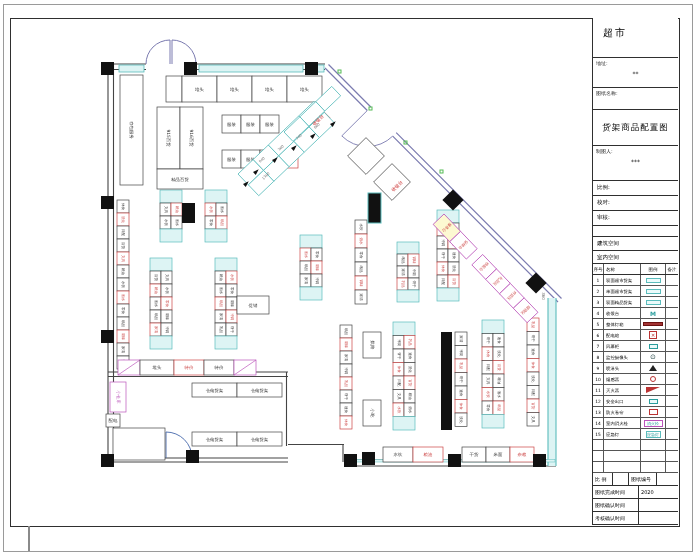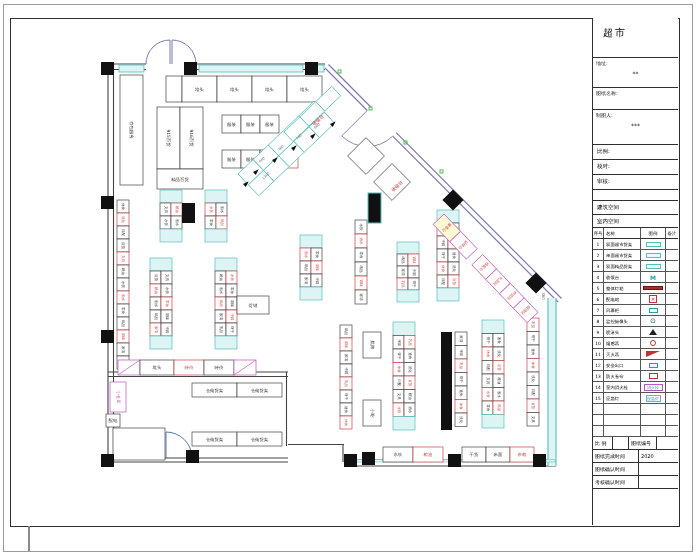--- a/index.html
+++ b/index.html
@@ -479,20 +479,21 @@
 
   <div class="tb">
     <div class="tb-row tb-store">超市</div>
     <div class="tb-row tb-addr">
       <span class="lbl5">地址:</span>
       <span class="val-c">**</span>
     </div>
     <div class="tb-row tb-name">
       <span class="lbl5">图纸名称:</span>
     </div>
+    <div class="tb-row tb-title">货架商品配置图</div>
     <div class="tb-row tb-drafter">
       <span class="lbl5">制图人:</span>
       <span class="val-c">***</span>
     </div>
     <div class="tb-row tb-small">比例:</div>
     <div class="tb-row tb-small">校对:</div>
     <div class="tb-row tb-small">审核:</div>
     <div class="tb-row tb-blank"></div>
     <div class="tb-row tb-area">建筑空间</div>
     <div class="tb-row tb-area2">室内空间</div>

